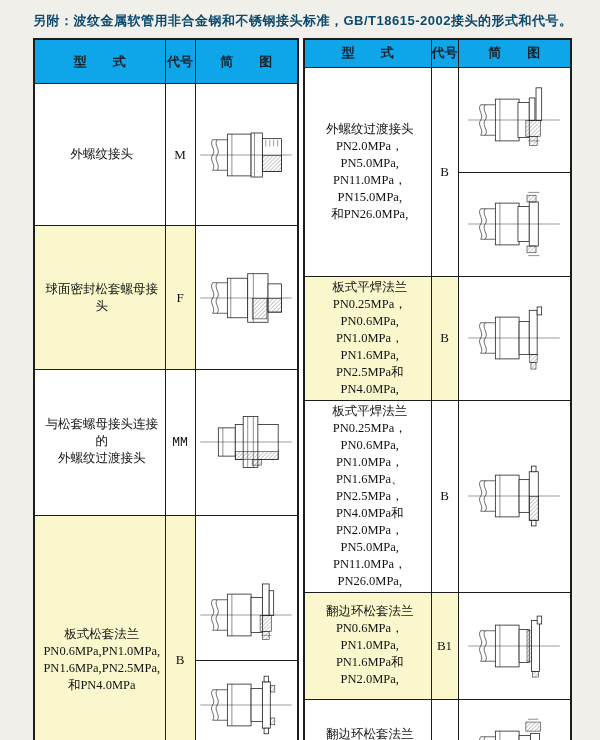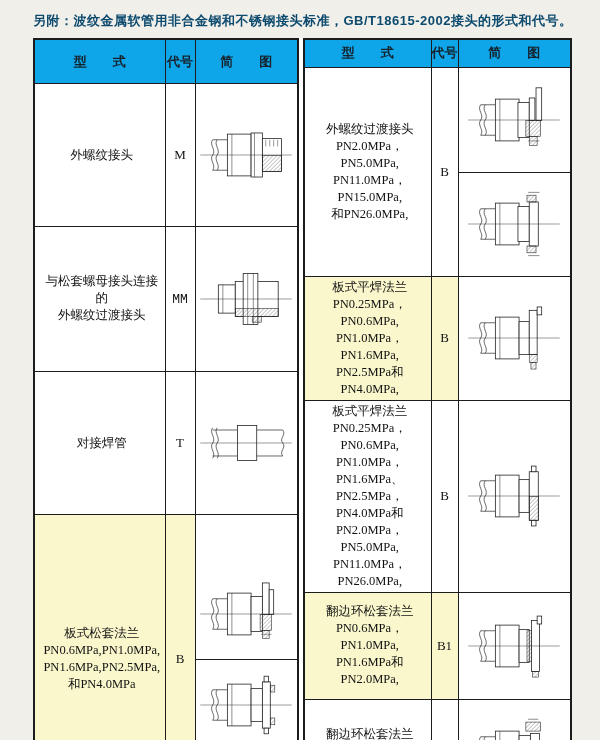--- a/index.html
+++ b/index.html
@@ -110,48 +110,51 @@
                 <line x1="100" y1="26" x2="100" y2="104" stroke="#222" stroke-width="0.9"></line>
                 <rect x="114" y="36" width="34" height="58" fill="#fff" stroke="#222" stroke-width="1.4"></rect>
                 <line x1="120" y1="38" x2="120" y2="50" stroke="#222" stroke-width="0.8"></line>
                 <line x1="127" y1="38" x2="127" y2="50" stroke="#222" stroke-width="0.8"></line>
                 <line x1="134" y1="38" x2="134" y2="50" stroke="#222" stroke-width="0.8"></line>
                 <line x1="141" y1="38" x2="141" y2="50" stroke="#222" stroke-width="0.8"></line>
                 <rect x="114" y="66" width="34" height="28" fill="url(#hp)" stroke="#222" stroke-width="1"></rect>
                 <line x1="4" y1="65" x2="166" y2="65" stroke="#222" stroke-width="0.8"></line>
               </svg></span></td>
     </tr>
+    <tr class="r2 hl">
+      <td class="type-cell">球面密封松套螺母接头</td>
+      <td class="code-cell">F</td>
+      <td class="diag-cell"><span class="diag"><svg viewBox="0 0 170 130" preserveAspectRatio="xMidYMid meet">
+                <path d="M26,38 c-7,9 7,18 0,27 c-7,9 7,18 0,27" fill="none" stroke="#222" stroke-width="1.2"></path>
+                <path d="M34,38 c-7,9 7,18 0,27 c-7,9 7,18 0,27" fill="none" stroke="#222" stroke-width="1.2"></path>
+                <line x1="26" y1="38" x2="52" y2="38" stroke="#222" stroke-width="1.2"></line>
+                <line x1="26" y1="92" x2="52" y2="92" stroke="#222" stroke-width="1.2"></line>
+                <rect x="52" y="30" width="36" height="70" fill="#fff" stroke="#222" stroke-width="1.4"></rect>
+                <line x1="58" y1="30" x2="58" y2="100" stroke="#222" stroke-width="0.9"></line>
+                <rect x="88" y="22" width="36" height="86" fill="#fff" stroke="#222" stroke-width="1.4"></rect>
+                <line x1="98" y1="22" x2="98" y2="108" stroke="#222" stroke-width="0.9"></line>
+                <rect x="124" y="40" width="24" height="50" fill="#fff" stroke="#222" stroke-width="1.4"></rect>
+                <rect x="96" y="66" width="26" height="36" fill="url(#hp)" stroke="#222" stroke-width="1"></rect>
+                <rect x="124" y="66" width="24" height="24" fill="url(#hp)" stroke="#222" stroke-width="1"></rect>
+                <line x1="4" y1="65" x2="166" y2="65" stroke="#222" stroke-width="0.8"></line>
+              </svg></span></td>
+    </tr>
     <tr class="r3">
       <td class="type-cell">与松套螺母接头连接的
 外螺纹过渡接头</td>
       <td class="code-cell">MM</td>
       <td class="diag-cell"><span class="diag"><svg viewBox="0 0 170 130" preserveAspectRatio="xMidYMid meet">
                 <rect x="36" y="40" width="30" height="50" fill="#fff" stroke="#222" stroke-width="1.4"></rect>
                 <line x1="44" y1="40" x2="44" y2="90" stroke="#222" stroke-width="0.9"></line>
                 <rect x="66" y="34" width="76" height="62" fill="#fff" stroke="#222" stroke-width="1.4"></rect>
                 <rect x="80" y="20" width="26" height="90" fill="#fff" stroke="#222" stroke-width="1.4"></rect>
                 <line x1="88" y1="20" x2="88" y2="110" stroke="#222" stroke-width="0.9"></line>
                 <line x1="98" y1="20" x2="98" y2="110" stroke="#222" stroke-width="0.9"></line>
                 <rect x="66" y="82" width="76" height="14" fill="url(#hp)" stroke="#222" stroke-width="1"></rect>
                 <rect x="96" y="96" width="16" height="10" fill="url(#hp)" stroke="#222" stroke-width="1"></rect>
-                <line x1="4" y1="65" x2="166" y2="65" stroke="#222" stroke-width="0.8"></line>
-              </svg></span></td>
-    </tr>
-    <tr class="r5">
-      <td class="type-cell">对接焊管</td>
-      <td class="code-cell">T</td>
-      <td class="diag-cell"><span class="diag"><svg viewBox="0 0 170 130" preserveAspectRatio="xMidYMid meet">
-                <path d="M26,38 c-7,9 7,18 0,27 c-7,9 7,18 0,27" fill="none" stroke="#222" stroke-width="1.2"></path>
-                <path d="M34,38 c-7,9 7,18 0,27 c-7,9 7,18 0,27" fill="none" stroke="#222" stroke-width="1.2"></path>
-                <line x1="26" y1="42" x2="70" y2="42" stroke="#222" stroke-width="1.2"></line>
-                <line x1="26" y1="88" x2="70" y2="88" stroke="#222" stroke-width="1.2"></line>
-                <rect x="70" y="34" width="34" height="62" fill="#fff" stroke="#222" stroke-width="1.4"></rect>
-                <line x1="104" y1="42" x2="150" y2="42" stroke="#222" stroke-width="1.2"></line>
-                <line x1="104" y1="88" x2="150" y2="88" stroke="#222" stroke-width="1.2"></line>
-                <path d="M150,42 c7,8 -7,15 0,23 c7,8 -7,15 0,23" fill="none" stroke="#222" stroke-width="1.2"></path>
                 <line x1="4" y1="65" x2="166" y2="65" stroke="#222" stroke-width="0.8"></line>
               </svg></span></td>
     </tr>
     <tr class="r6 hl">
       <td class="type-cell">板式松套法兰
 PN0.6MPa,PN1.0MPa,
 PN1.6MPa,PN2.5MPa,
 和PN4.0MPa</td>
       <td class="code-cell">B</td>
       <td class="diag-cell">

